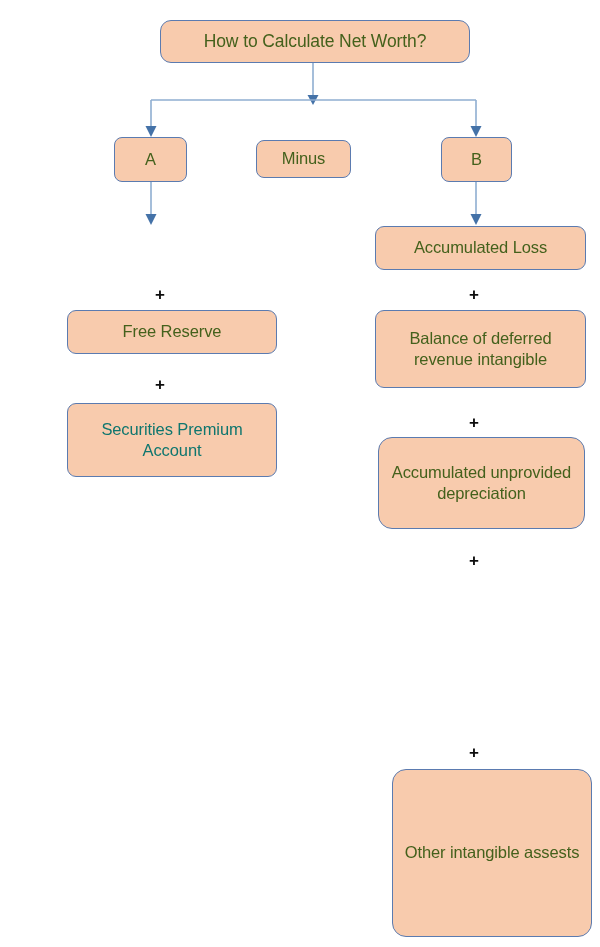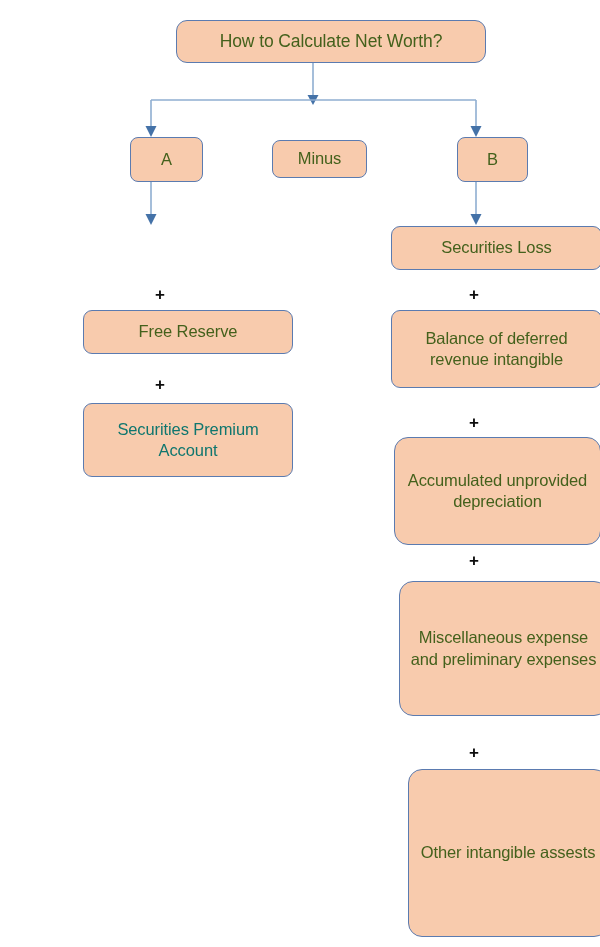--- a/index.html
+++ b/index.html
@@ -27,21 +27,20 @@
     color: #44611c;
     display: flex;
     align-items: center;
     justify-content: center;
     text-align: center;
     line-height: 1.30;
     padding: 2px 8px;
     font-family: "Liberation Sans", sans-serif;
     font-size: 16.5px;
     letter-spacing: -0.1px;
-    margin-left: 16px;
     -webkit-font-smoothing: antialiased;
   }
   .node .label {
     display: block;
     width: 100%;
   }
   .node.title-node {
     font-size: 17.5px;
     border-radius: 11px;
   }
@@ -115,30 +114,27 @@
     <span class="label">Free Reserve</span>
   </div>
   <div class="node" id="left-2" style="left: 67px; top: 403px; width: 210px; height: 74px; background: rgb(248, 203, 173); border-color: rgb(91, 123, 176); color: #0f766e;">
     <span class="label">Securities Premium Account</span>
   </div>
 
   <div class="plus" id="left-op-0" style="left: 148px; top: 286px; color: rgb(13, 13, 13);">+</div>
   <div class="plus" id="left-op-1" style="left: 148px; top: 376px; color: rgb(13, 13, 13);">+</div>
 
   <div class="node" id="right-0" style="left: 375px; top: 226px; width: 211px; height: 44px; background: rgb(248, 203, 173); border-color: rgb(91, 123, 176); color: rgb(68, 97, 28);">
-    <span class="label">Securities Loss</span>
+    <span class="label">Accumulated Loss</span>
   </div>
   <div class="node" id="right-1" style="left: 375px; top: 310px; width: 211px; height: 78px; background: rgb(248, 203, 173); border-color: rgb(91, 123, 176); color: rgb(68, 97, 28);">
     <span class="label">Balance of deferred revenue intangible</span>
   </div>
-  <div class="node big-node" id="right-2" style="left: 378px; top: 437px; width: 207px; height: 108px; background: rgb(248, 203, 173); border-color: rgb(91, 123, 176); color: rgb(68, 97, 28);">
+  <div class="node big-node" id="right-2" style="left: 378px; top: 437px; width: 207px; height: 92px; background: rgb(248, 203, 173); border-color: rgb(91, 123, 176); color: rgb(68, 97, 28);">
     <span class="label">Accumulated unprovided depreciation</span>
-  </div>
-  <div class="node big-node" id="right-3" style="left: 383px; top: 581px; width: 209px; height: 135px; background: rgb(248, 203, 173); border-color: rgb(91, 123, 176); color: rgb(68, 97, 28);">
-    <span class="label">Miscellaneous expense and preliminary expenses</span>
   </div>
   <div class="node big-node" id="right-4" style="left: 392px; top: 769px; width: 200px; height: 168px; background: rgb(248, 203, 173); border-color: rgb(91, 123, 176); color: rgb(68, 97, 28);">
     <span class="label">Other intangible assests</span>
   </div>
 
   <div class="plus" id="right-op-0" style="left: 462px; top: 286px; color: rgb(13, 13, 13);">+</div>
   <div class="plus" id="right-op-1" style="left: 462px; top: 414px; color: rgb(13, 13, 13);">+</div>
   <div class="plus" id="right-op-2" style="left: 462px; top: 552px; color: rgb(13, 13, 13);">+</div>
   <div class="plus" id="right-op-3" style="left: 462px; top: 744px; color: rgb(13, 13, 13);">+</div>
 

